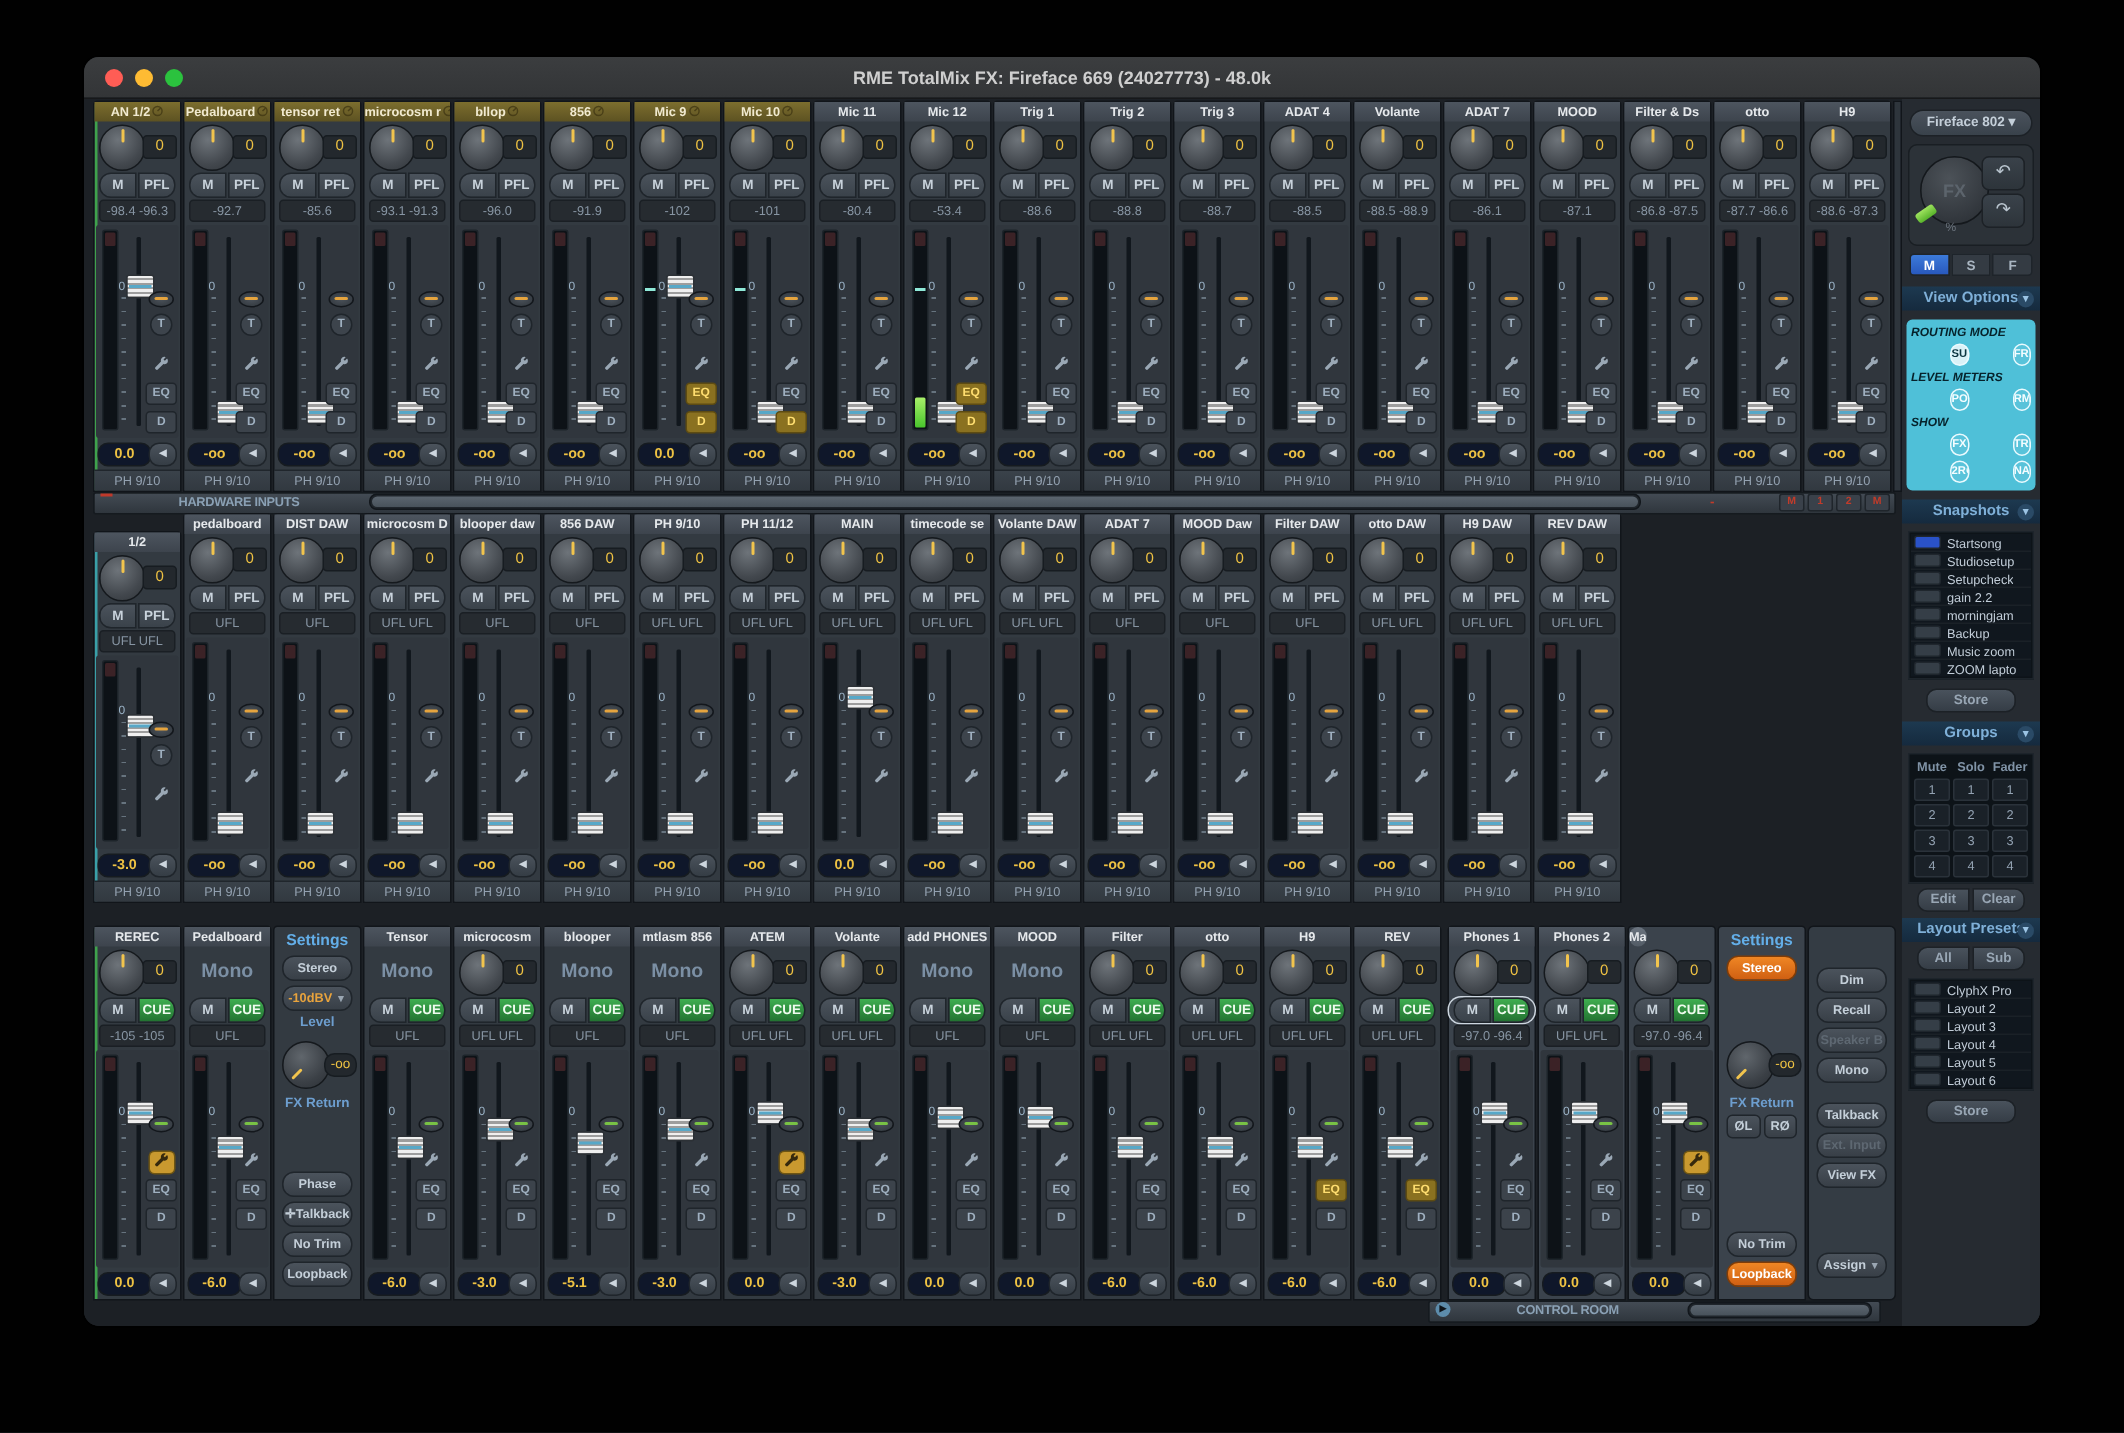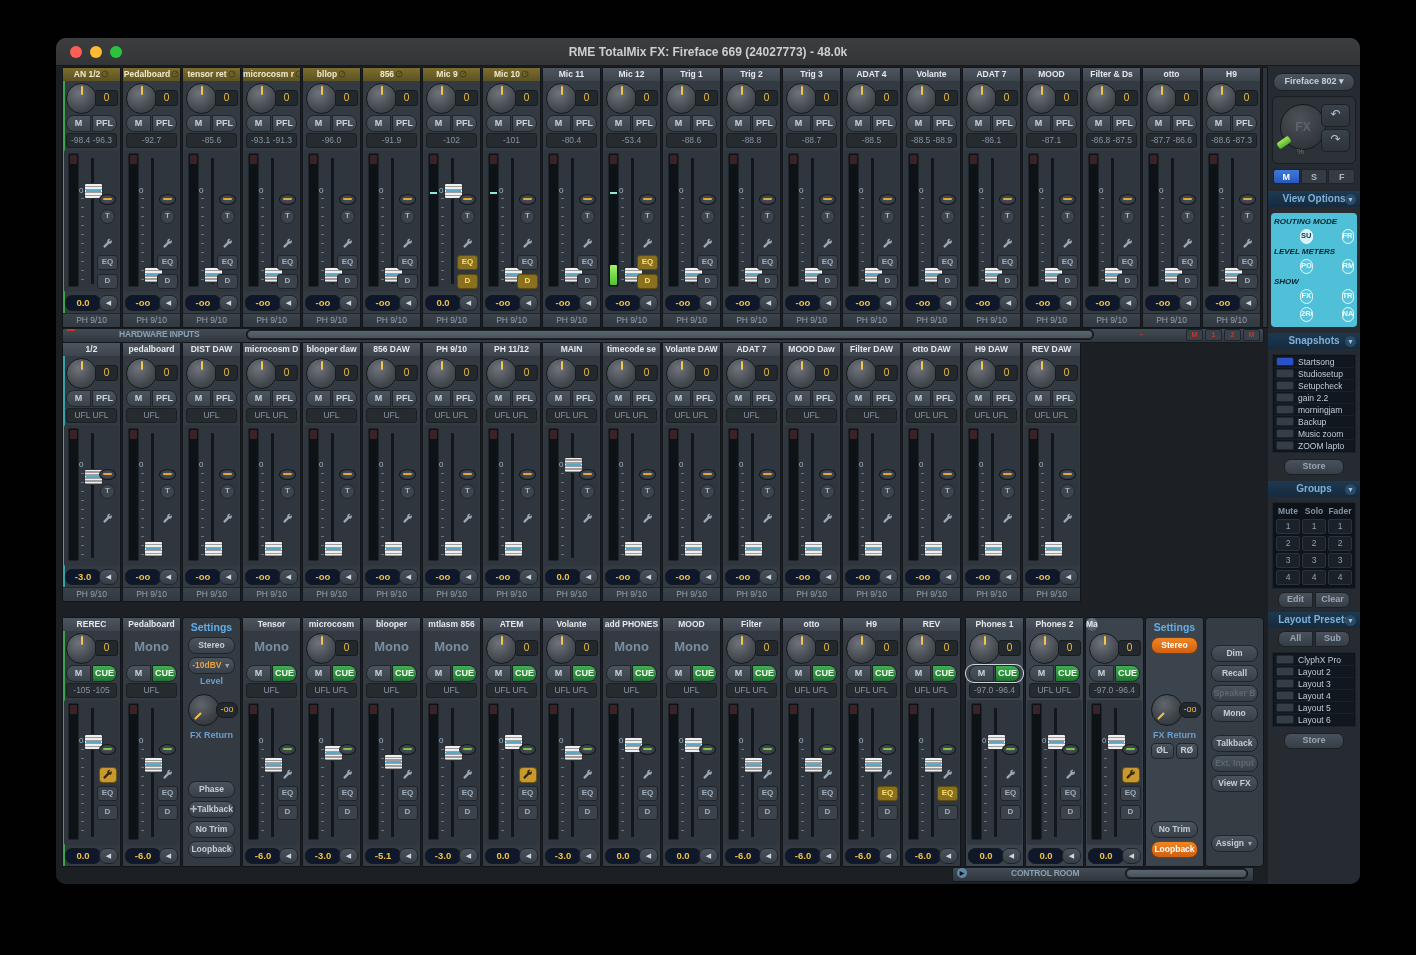--- a/index.html
+++ b/index.html
@@ -882,21 +882,21 @@
         </div>
         <div class="redmark">-</div>
         <div class="redbtns">
           <div class="redbtn">M</div>
           <div class="redbtn">1</div>
           <div class="redbtn">2</div>
           <div class="redbtn">M</div>
         </div>
       </div>
     <div class="chrow row2" id="row-playback">
-        <div class="strip" style="box-shadow: rgb(58, 160, 168) 2px 0px 0px inset;">
+        <div class="strip" style="box-shadow: rgb(58, 160, 168) 2px 0px 0px inset; margin-top: 12px;">
           <div class="hdr">1/2</div>
           <div class="knobrow">
             <div class="knob">
               <div class="ptr"></div>
             </div>
             <div class="kval">0</div>
           </div>
           <div class="mpfl">
             <div class="mbtn">M</div>
             <div class="mbtn">PFL</div>

